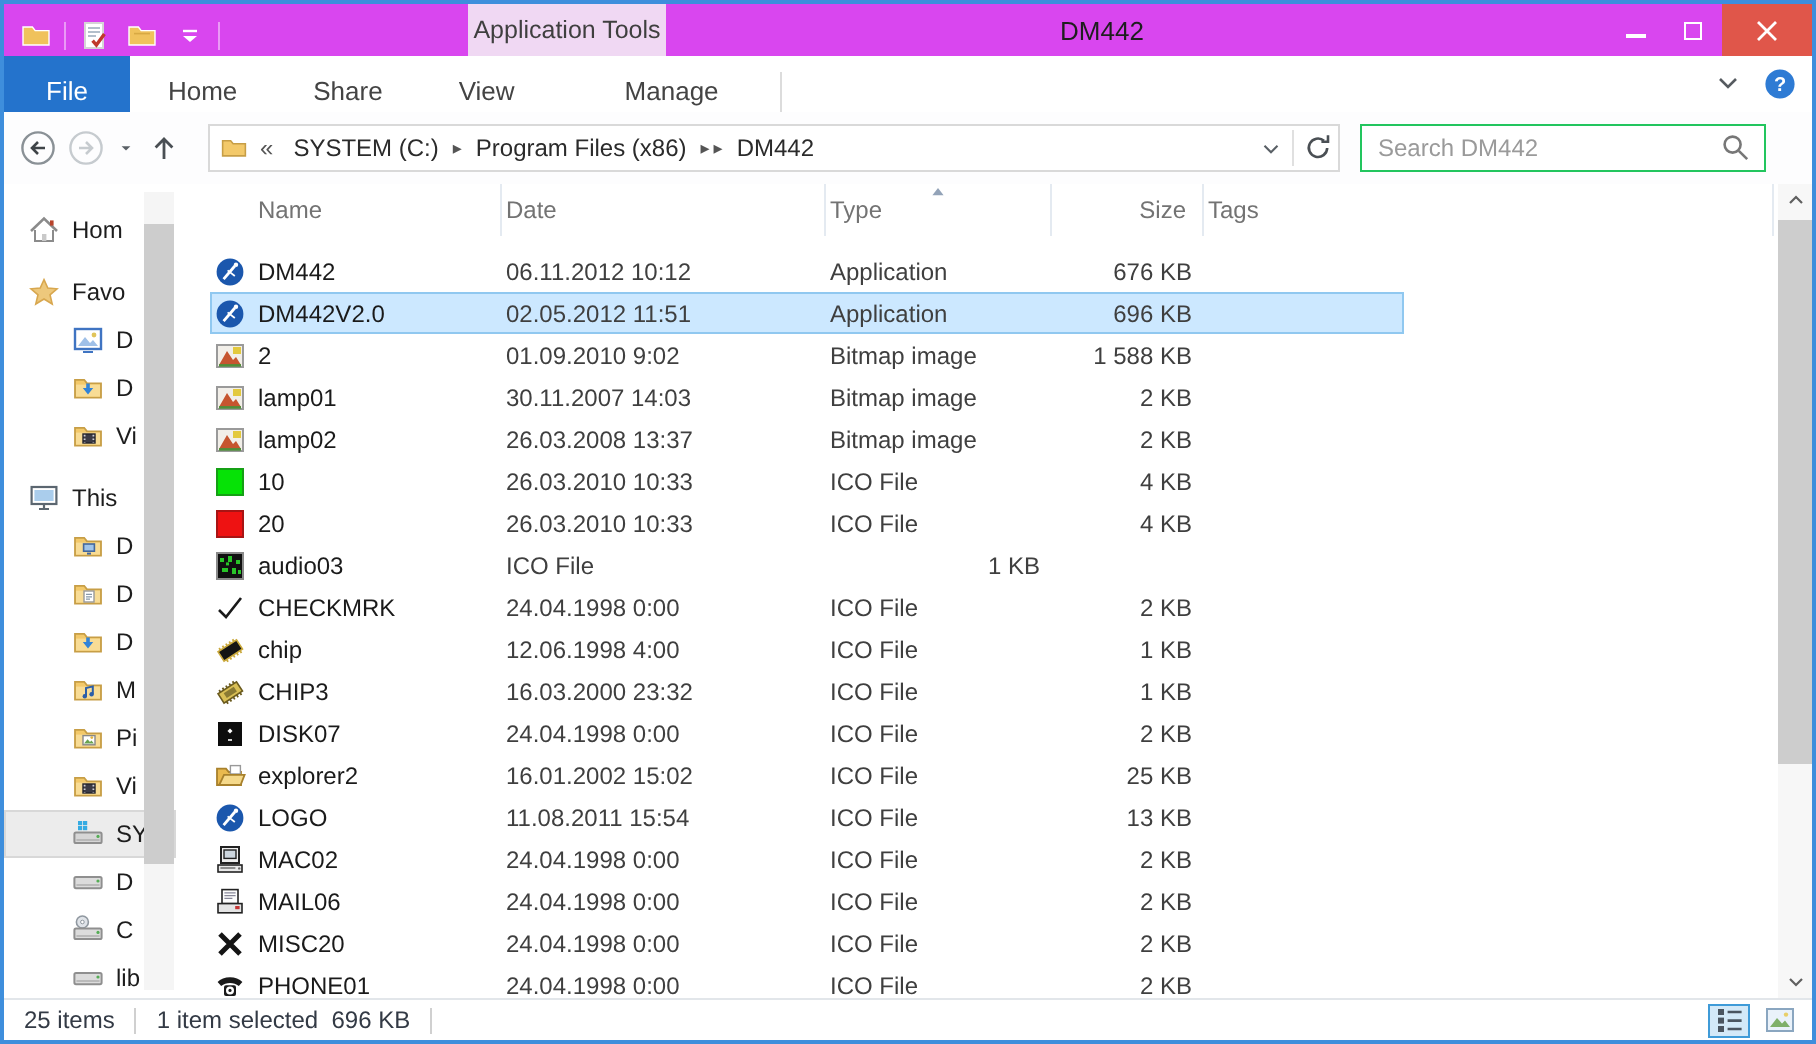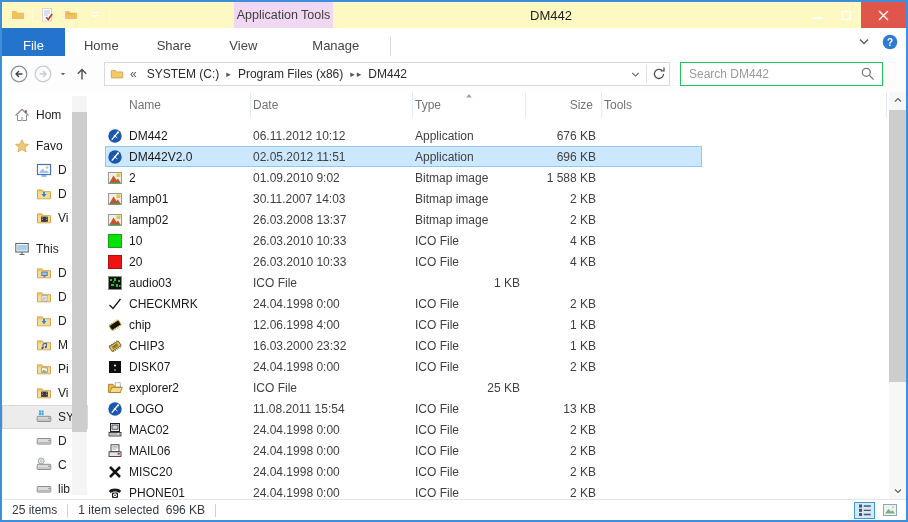--- a/index.html
+++ b/index.html
@@ -1,21 +1,21 @@
 <!DOCTYPE html>
 <html><head>
 <meta charset="utf-8">
 <style>
   * { margin:0; padding:0; box-sizing:border-box; }
   html,body { width:908px; height:522px; overflow:hidden; }
   body { font-family:"Liberation Sans","DejaVu Sans",sans-serif; font-size:12px; color:#1d1d1d; }
   .window { position:relative; width:908px; height:522px; border:2px solid #3e8edc; background:#fff; }
 
   
-  .titlebar { position:absolute; left:0; top:0; right:0; height:26px; background:#fef9c3; display:flex; align-items:center; }
+  .titlebar { position:absolute; left:0; top:0; right:0; height:26px; background:#d946ef; display:flex; align-items:flex-end; }
   .qat { display:flex; align-items:center; gap:4px; padding-left:6px; }
   .qat .qbtn { width:20px; height:20px; display:flex; align-items:center; justify-content:center; }
   .qat .qsep { width:1px; height:14px; background:rgba(255,255,255,.45); }
   .ctx-tab { position:absolute; left:232px; top:0; width:99px; height:26px; background:#f0d8f3; color:#3f3f3f; display:flex; align-items:center; justify-content:center; font-size:12.5px; }
   .win-title { position:absolute; left:549px; top:0; height:26px; transform:translateX(-50%); display:flex; align-items:center; color:#1e1e1e; font-size:13px; }
   .win-controls { position:absolute; right:0; top:0; height:26px; display:flex; }
   .wc { width:29px; height:26px; display:flex; align-items:center; justify-content:center; color:#fff; }
   .wc-close { width:45px; background:#e0564a; }
   .wc-min span { display:block; width:10px; border-bottom:2px solid #fff; margin-top:6px; }
   .wc-max span { display:block; width:9px; height:9px; border:1.5px solid #fff; }
@@ -436,21 +436,21 @@
             <span class="hsort icon" id="sort-icon">
               <svg width="11" height="8" viewBox="2 2 12 10">
                 <path d="M8 4.5 L11.5 9 H4.5 Z" fill="#93a3b8"></path>
               </svg>
             </span>
           </div>
         <div class="hc num">
             <span>Size</span>
           </div>
         <div class="hc">
-            <span>Tools</span>
+            <span>Tags</span>
           </div>
       </div>
       <div class="rows" id="rows">
           <div class="frow">
             <span class="icon">
               <svg width="16" height="16" viewBox="0 0 16 16">
                 <circle cx="8" cy="8" r="6.7" fill="#1b57ad"></circle>
                 <path d="M4.8 11.6 L10.4 5" stroke="#fff" stroke-width="1.4" fill="none"></path>
                 <circle cx="11" cy="4.4" r="1.1" fill="#fff"></circle>
                 <path d="M6.8 7.2 L10.4 10" stroke="#fff" stroke-width="0.9" fill="none"></path>
@@ -625,20 +625,21 @@
           </div>
           <div class="frow">
             <span class="icon">
               <svg width="16" height="16" viewBox="0 0 16 16">
                 <path d="M1.5 12.5 V4.3 H6 L7.4 6 H13.5 V12.5 Z" fill="#e9b94e" stroke="#a8812c" stroke-width="0.9"></path>
                 <rect x="8.2" y="2.8" width="5" height="4.2" fill="#fff" stroke="#999" stroke-width="0.7"></rect>
                 <path d="M2.6 12.5 L5 7.4 H15.3 L13.3 12.5 Z" fill="#f5d98b" stroke="#a8812c" stroke-width="0.9"></path>
               </svg>
             </span>
             <span class="fname">explorer2</span>
+            <span class="fdate">16.01.2002 15:02</span>
             <span class="ftype">ICO File</span>
             <span class="fsize">25 KB</span>
             <span class="ftags"></span>
           </div>
           <div class="frow">
             <span class="icon">
               <svg width="16" height="16" viewBox="0 0 16 16">
                 <circle cx="8" cy="8" r="6.7" fill="#1b57ad"></circle>
                 <path d="M4.8 11.6 L10.4 5" stroke="#fff" stroke-width="1.4" fill="none"></path>
                 <circle cx="11" cy="4.4" r="1.1" fill="#fff"></circle>

